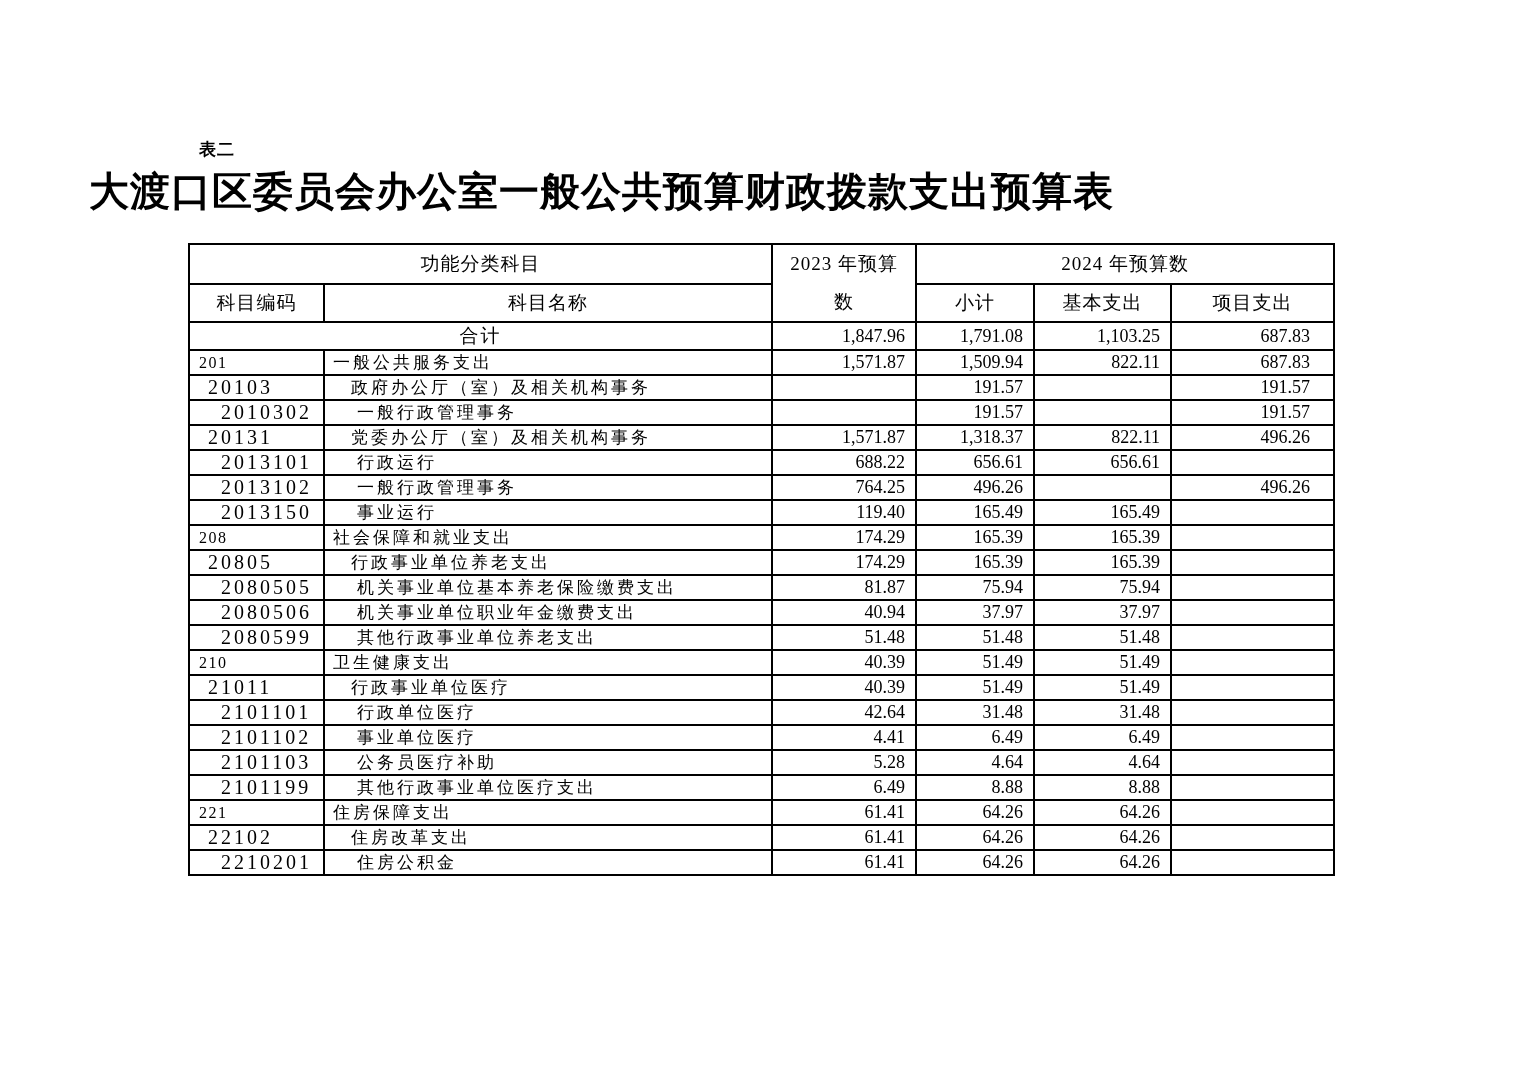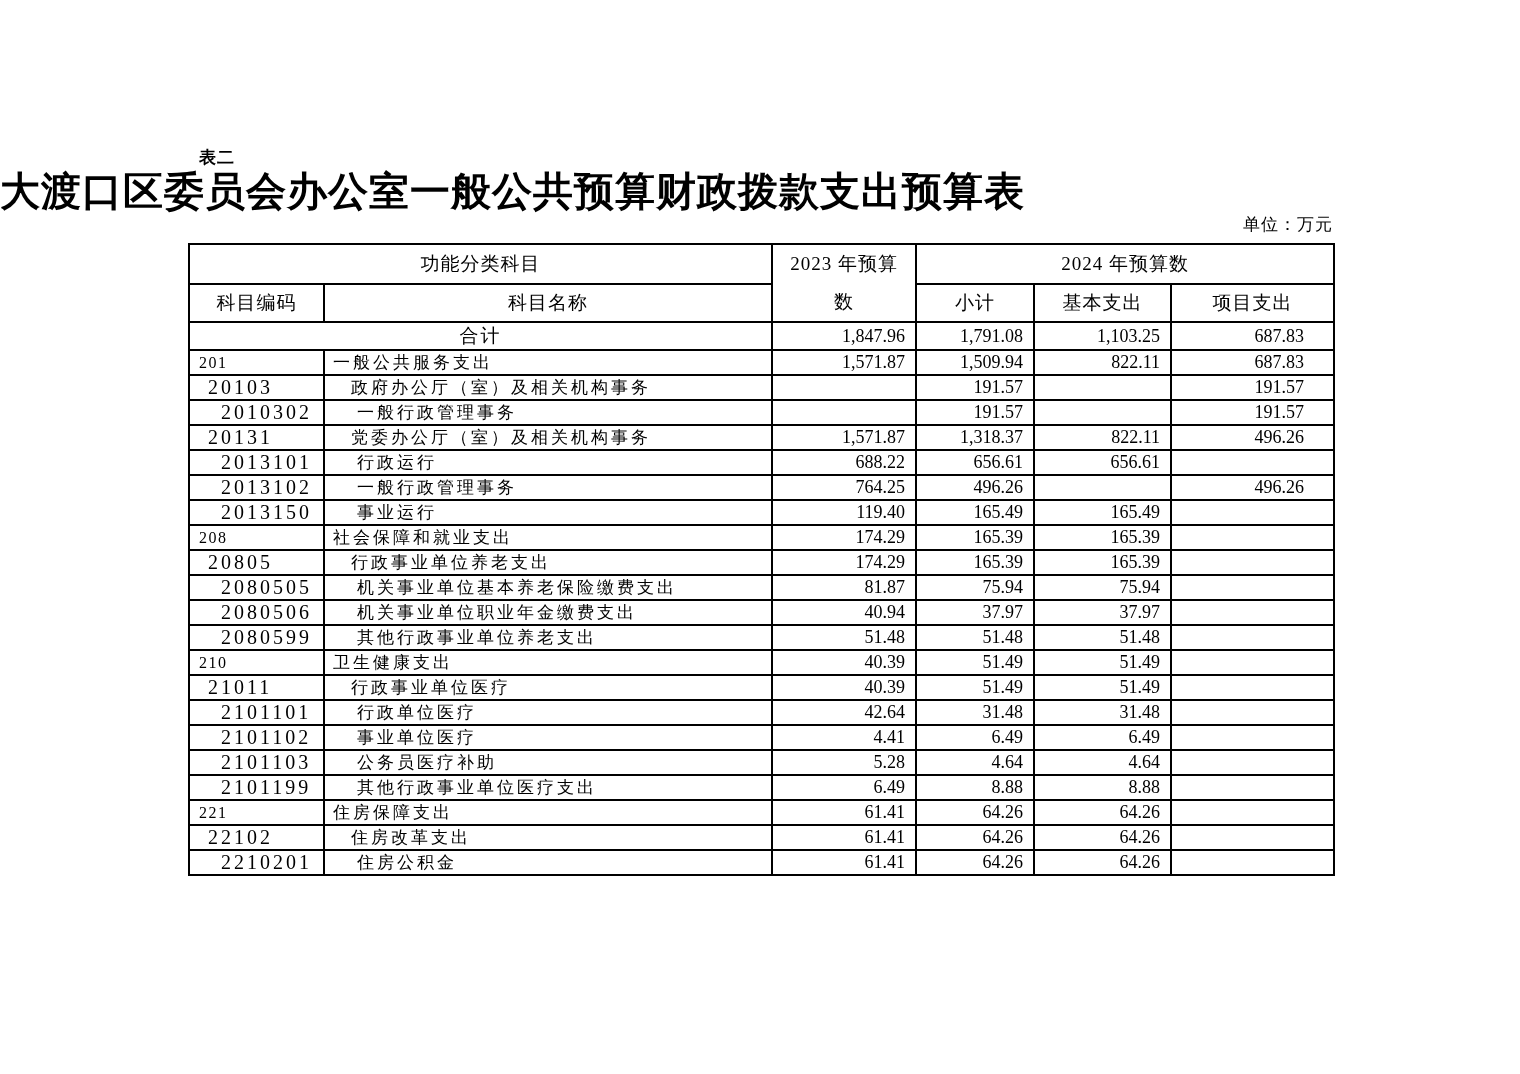--- a/index.html
+++ b/index.html
@@ -6,25 +6,25 @@
   html, body {
     width: 1520px; height: 1074px;
     background: #ffffff; color: #000;
     font-family: "Liberation Serif", "DejaVu Serif", serif;
     overflow: hidden;
   }
   .page { position: relative; width: 1520px; height: 1074px; background: #ffffff; }
 
   .table-label {
     position: absolute; left: 199px; top: 138px;
-    font-size: 17px; font-weight: bold; letter-spacing: 1px; margin-top: 8px;
+    font-size: 17px; font-weight: bold; letter-spacing: 1px;
   }
   .doc-title {
     position: absolute; left: 0; top: 164px; width: 1203px;
-    font-size: 40px; font-weight: 900; letter-spacing: 1px;
+    text-align: center; font-size: 40px; font-weight: 900; letter-spacing: 1px;
     white-space: nowrap;
   }
   .unit-note {
     position: absolute; left: 188px; top: 213px; width: 1145px;
     text-align: right; font-size: 17px; letter-spacing: 1px;
   }
 
   table.budget {
     position: absolute; left: 188px; top: 243px; width: 1145px;
     border-collapse: collapse; table-layout: fixed;
@@ -37,40 +37,39 @@
   tr.hrow1 { height: 30px; }
   tr.hrow2 { height: 29px; }
   tr.drow  { height: 22px; }
   th.head { font-size: 19px; font-weight: bold; text-align: center; letter-spacing: 1px; }
   th.head .wrap2 {
     width: 108px; margin: 0 auto; white-space: normal;
     line-height: 38px; text-align: center;
   }
   td.total-label { font-size: 19px; text-align: center; letter-spacing: 2px; }
   td.val { font-size: 18px; text-align: right; padding-right: 10px; }
-  td.val.project-col { padding-right: 29px; }
+  td.val.project-col { padding-right: 23px; }
   td.code { font-size: 20px; letter-spacing: 3px; }
   td.code.lvl1 { font-size: 16px; letter-spacing: 1.5px; padding-left: 9px; }
   td.code.lvl2 { padding-left: 18px; }
   td.code.lvl3 { padding-left: 31px; }
   td.name { font-size: 17px; letter-spacing: 3px; }
   td.name.lvl1 { padding-left: 8px; }
   td.name.lvl2 { padding-left: 26px; }
   td.name.lvl3 { padding-left: 32px; }
 </style>
 </head>
 <body>
 
 <div class="page">
 
   <div class="table-label">表二</div>
 
   <div class="doc-title">大渡口区委员会办公室一般公共预算财政拨款支出预算表</div>
 
-  <div class="unit-note">单位：万元</div>
 
   <table class="budget">
     <colgroup>
       <col style="width:135px">
       <col style="width:448px">
       <col style="width:144px">
       <col style="width:118px">
       <col style="width:137px">
       <col style="width:163px">
     </colgroup>

